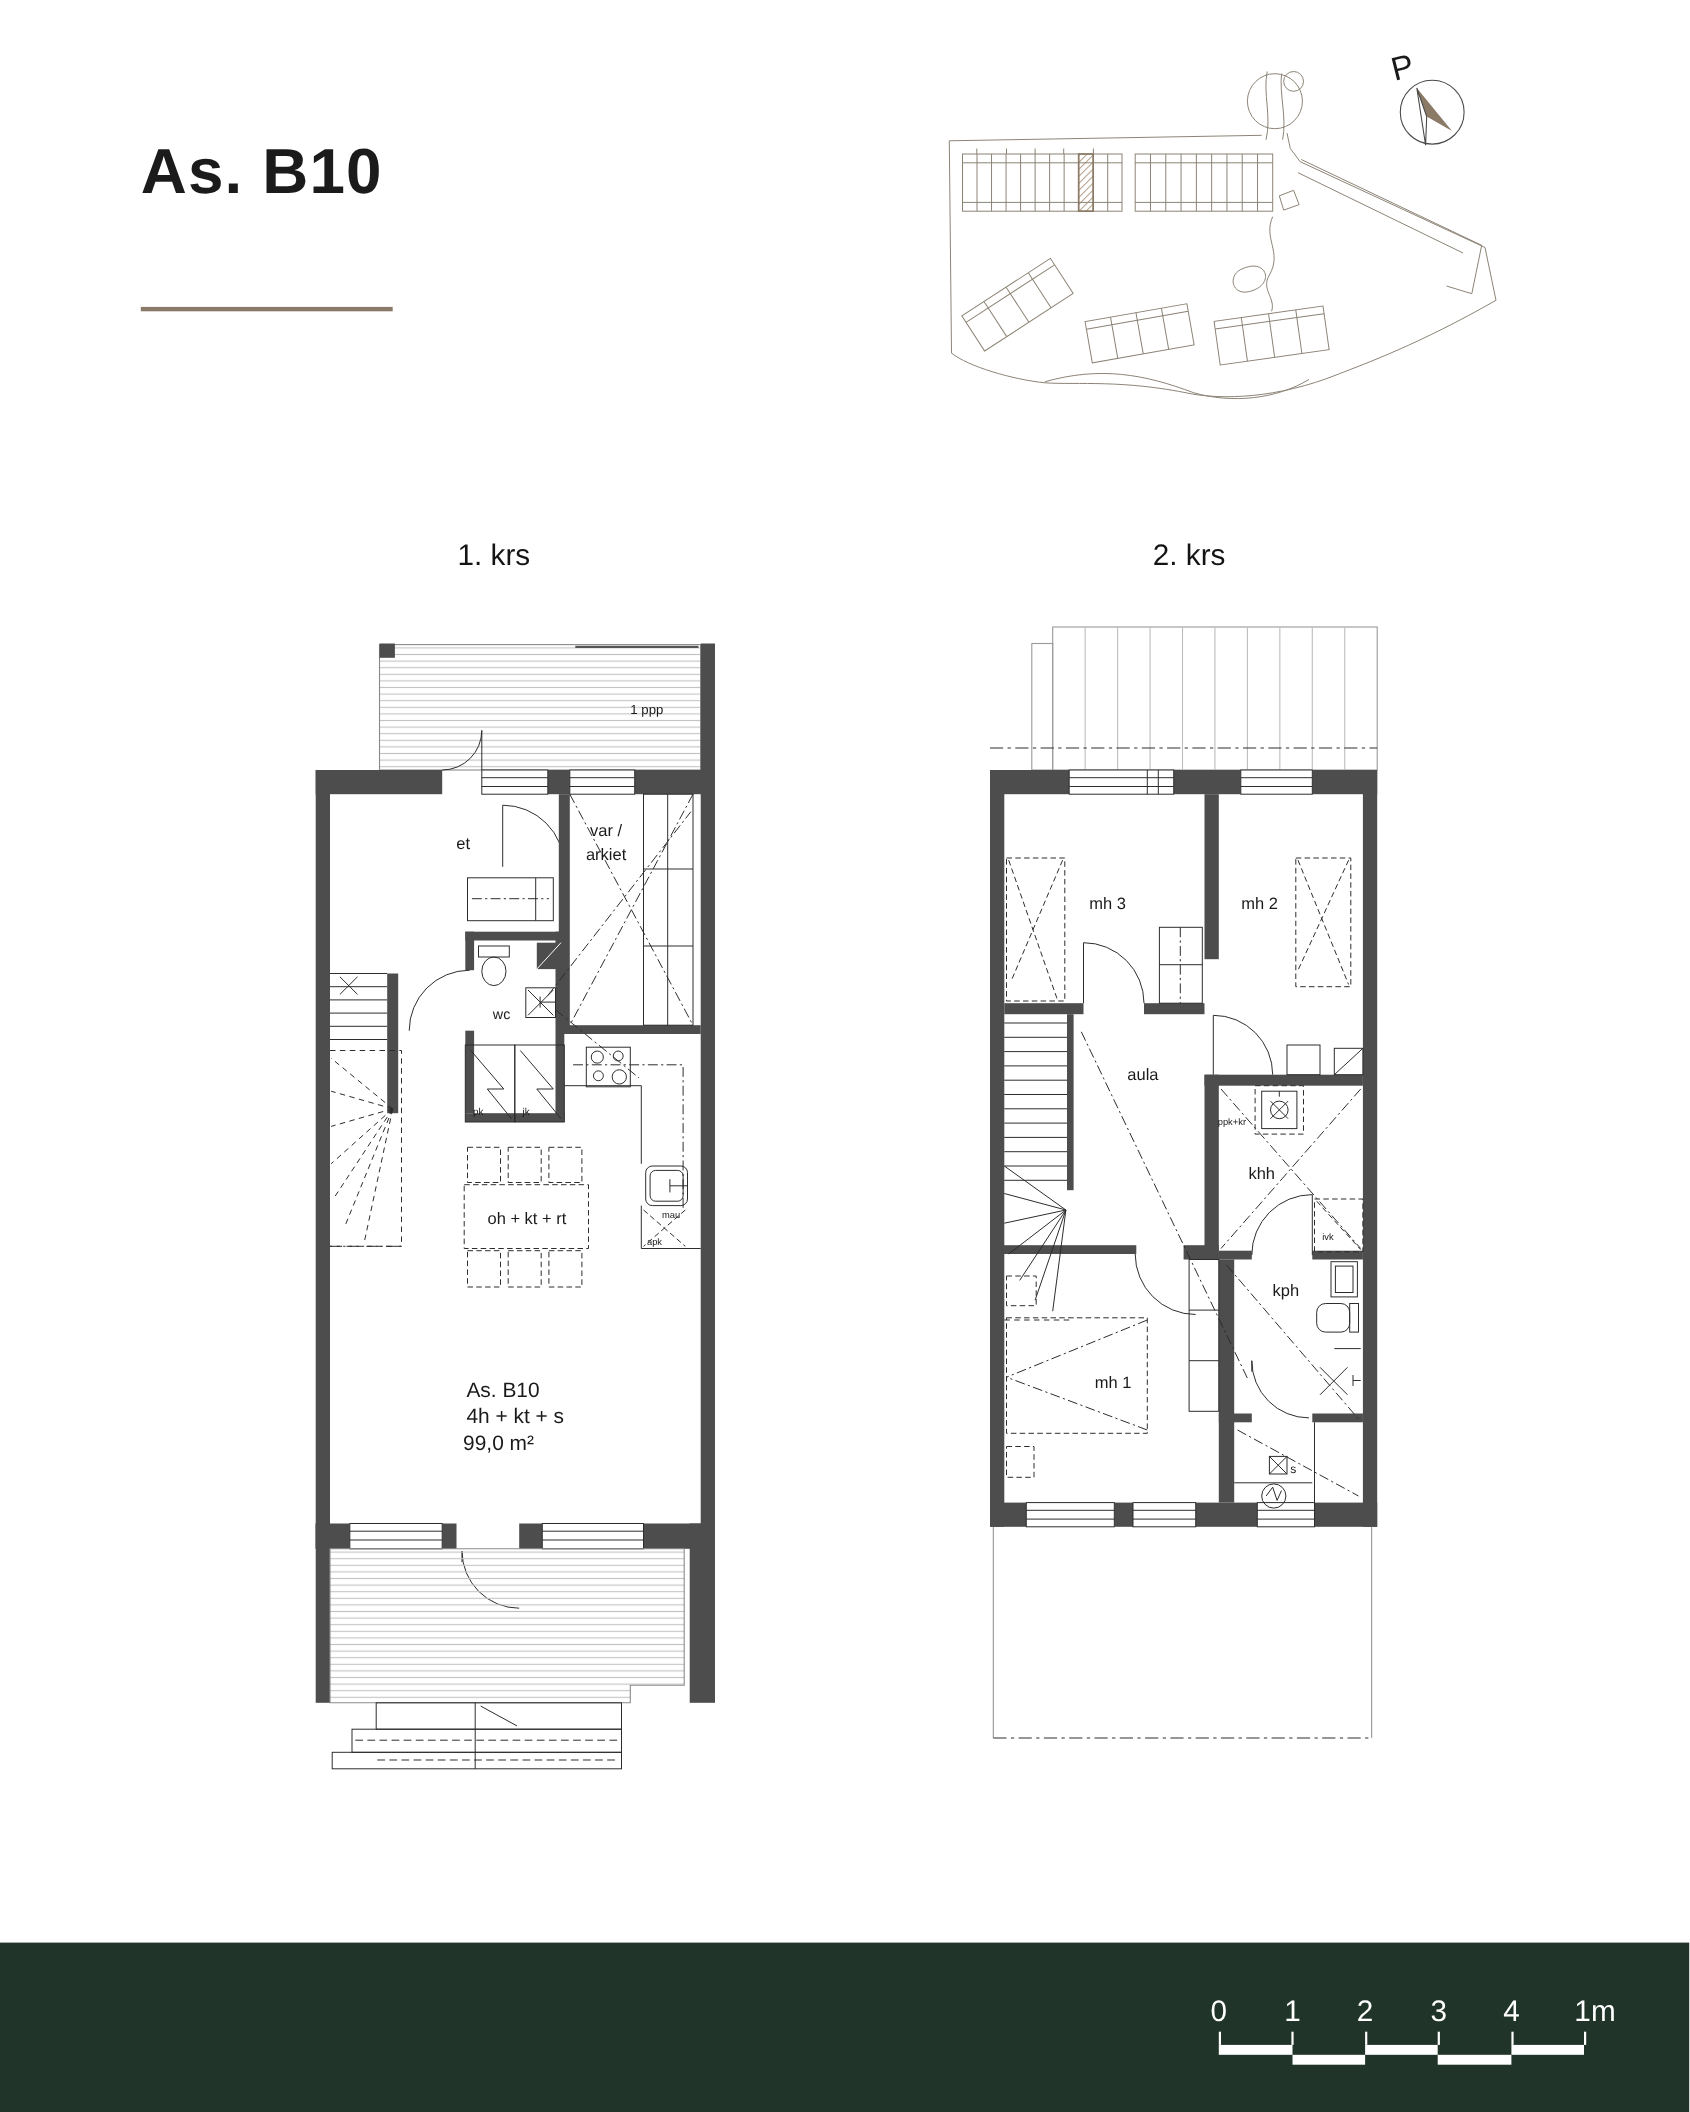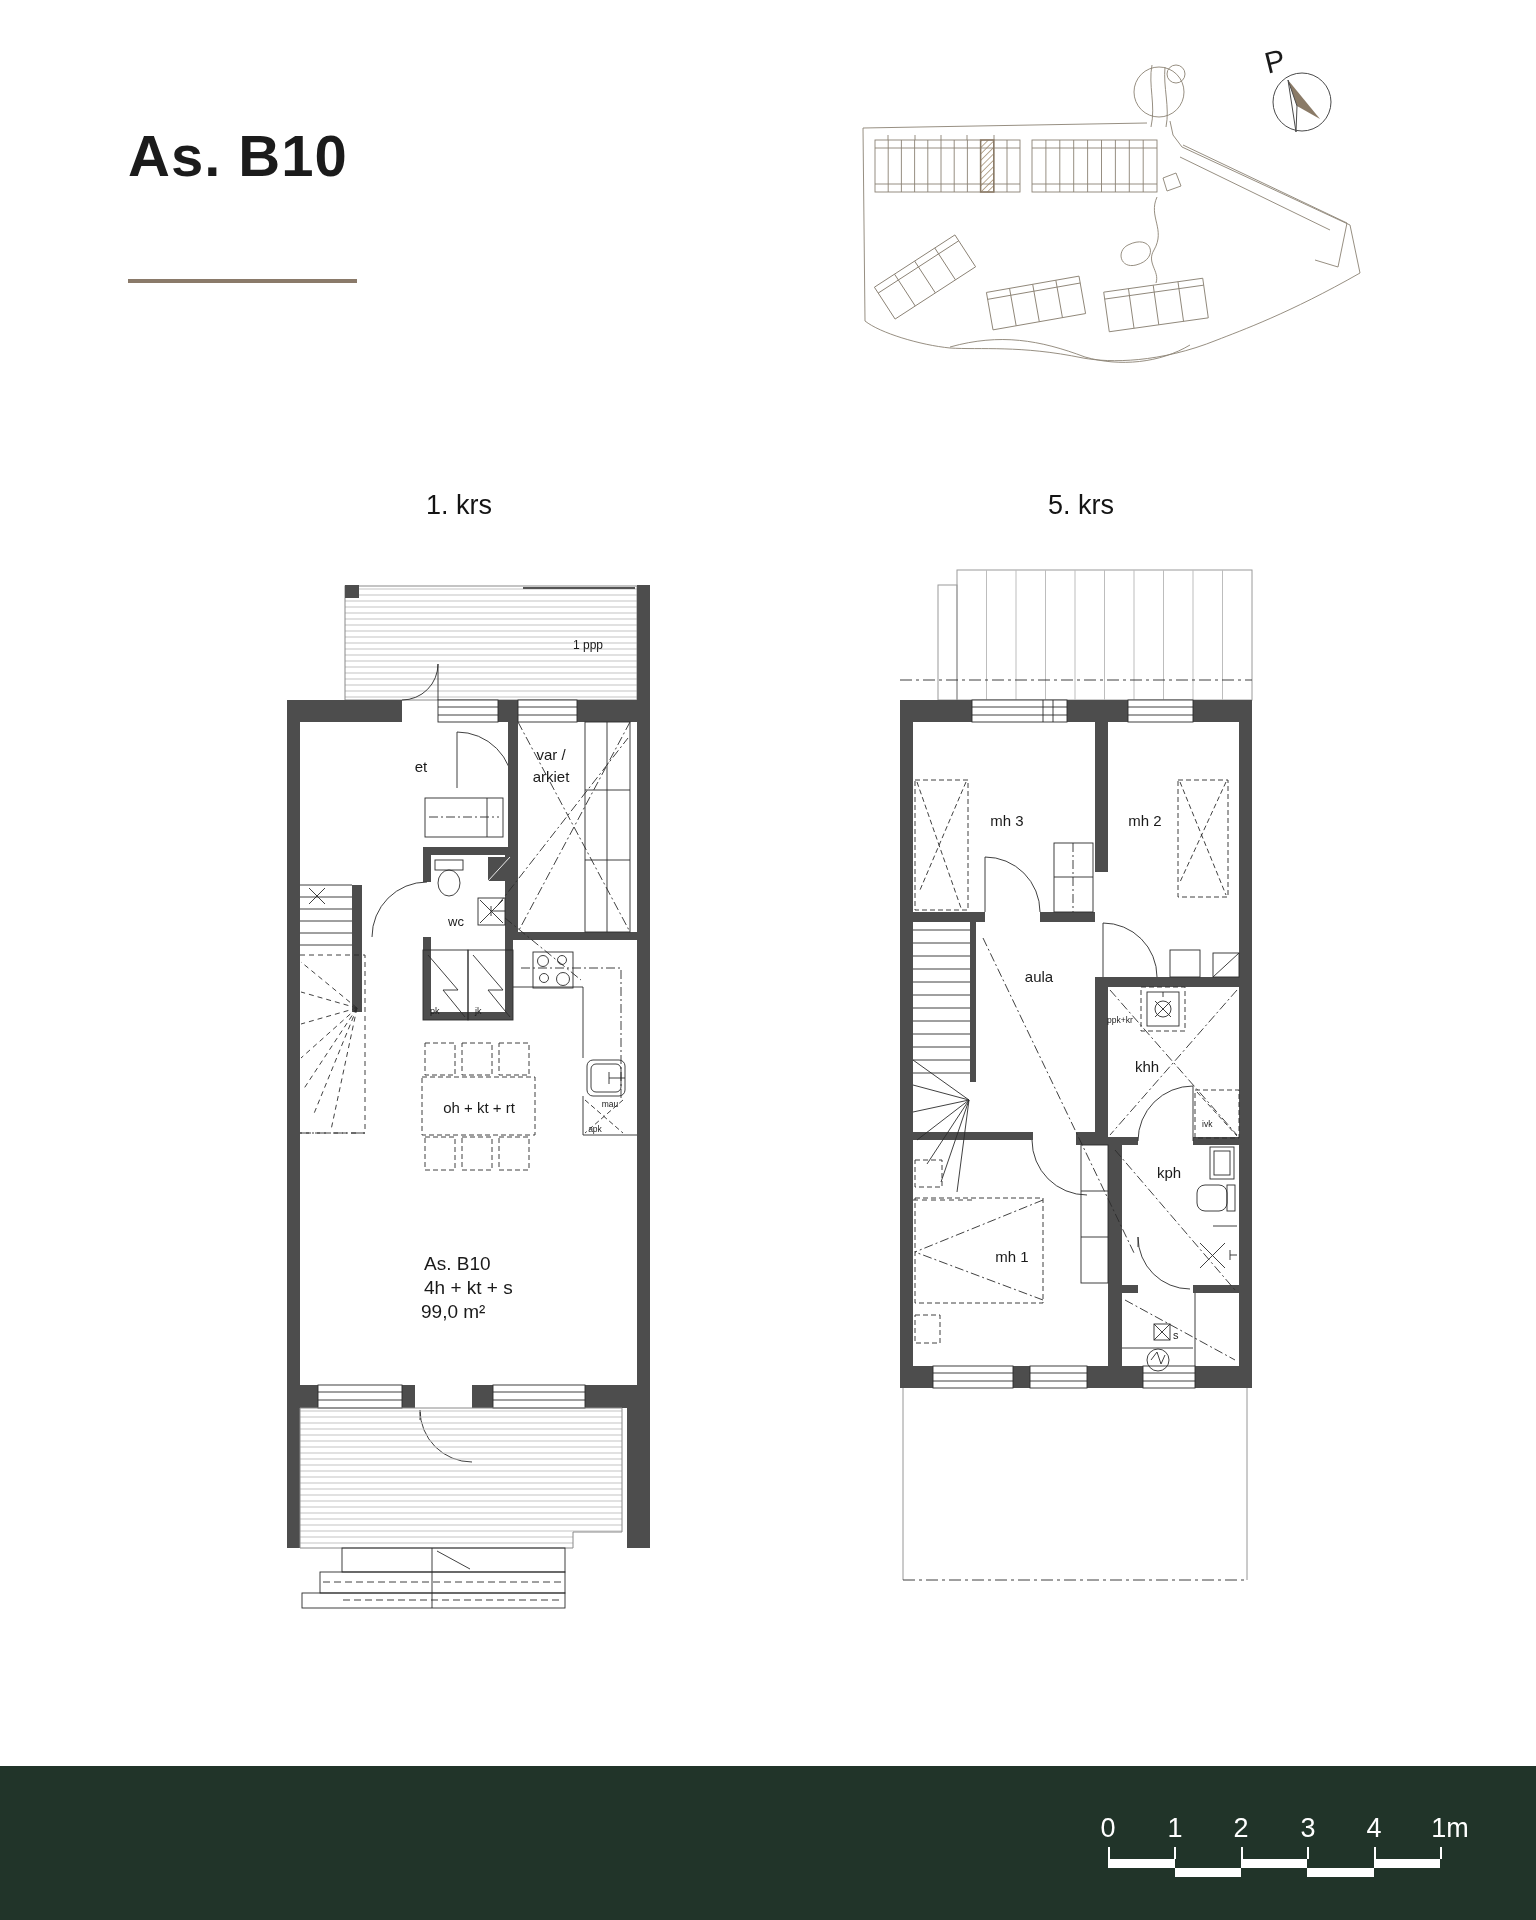--- a/index.html
+++ b/index.html
@@ -3,21 +3,21 @@
 <meta charset="utf-8">
 <style>
   html,body{margin:0;padding:0;background:#fff;}
   .page{position:relative;width:1536px;height:1920px;background:#ffffff;
         font-family:"Liberation Sans",sans-serif;overflow:hidden;}
   .title{position:absolute;left:128px;top:126px;font-size:58px;line-height:1.05;
          font-weight:700;color:#1b1b1b;letter-spacing:1px;}
   .title-rule{position:absolute;left:128px;top:279px;width:229px;height:4px;background:#8a7a6a;}
   .floor-label{position:absolute;top:490px;width:110px;text-align:center;
                font-size:27px;color:#141414;}
-  #floor1-label{left:404px;text-align:center;}
+  #floor1-label{left:394px;text-align:center;}
   #floor2-label{left:1026px;}
   svg text{font-family:"Liberation Sans",sans-serif;fill:#1a1a1a;}
   .footer{position:absolute;left:0;top:1766px;width:1536px;height:154px;background:#213429;}
   .scalebar{position:absolute;left:1100px;top:1814px;width:380px;height:70px;color:#fff;}
   .scale-num{position:absolute;top:0;transform:translateX(-50%);font-size:27px;line-height:1.1;}
   .scale-tick{position:absolute;top:33px;width:2px;height:12px;background:#fff;}
   .scale-seg{position:absolute;height:9px;background:#fff;}
   .seg-up{top:45px;} .seg-dn{top:54px;}
 </style>
 </head>
@@ -112,21 +112,21 @@
     </g>
     <g>
       <circle cx="442" cy="57" r="29" stroke="#4a4a4a" stroke-width="1" fill="none"></circle>
       <polygon points="428,35 460,74 437,61" fill="#8a7a66"></polygon>
       <polygon points="428,35 437,61 436,87" fill="none" stroke="#4a4a4a" stroke-width="1"></polygon>
       <text x="406" y="26" font-size="30" transform="rotate(-14 418 20)">P</text>
     </g>
   </svg>
 
   <div id="floor1-label" class="floor-label">1. krs</div>
-  <div id="floor2-label" class="floor-label">5. krs</div>
+  <div id="floor2-label" class="floor-label">2. krs</div>
 
   <svg style="position:absolute;left:283px;top:580px;" width="372" height="1035" viewBox="0 0 372 1035">
     <defs>
       <pattern id="deckH" width="6" height="6" patternUnits="userSpaceOnUse">
         <path d="M0 3 H6" stroke="#c3c3c3" stroke-width="1"></path>
       </pattern>
     </defs>
 
     <g>
       <rect x="62" y="6" width="292" height="114" fill="url(#deckH)" stroke="#8a8a8a" stroke-width="1"></rect>

